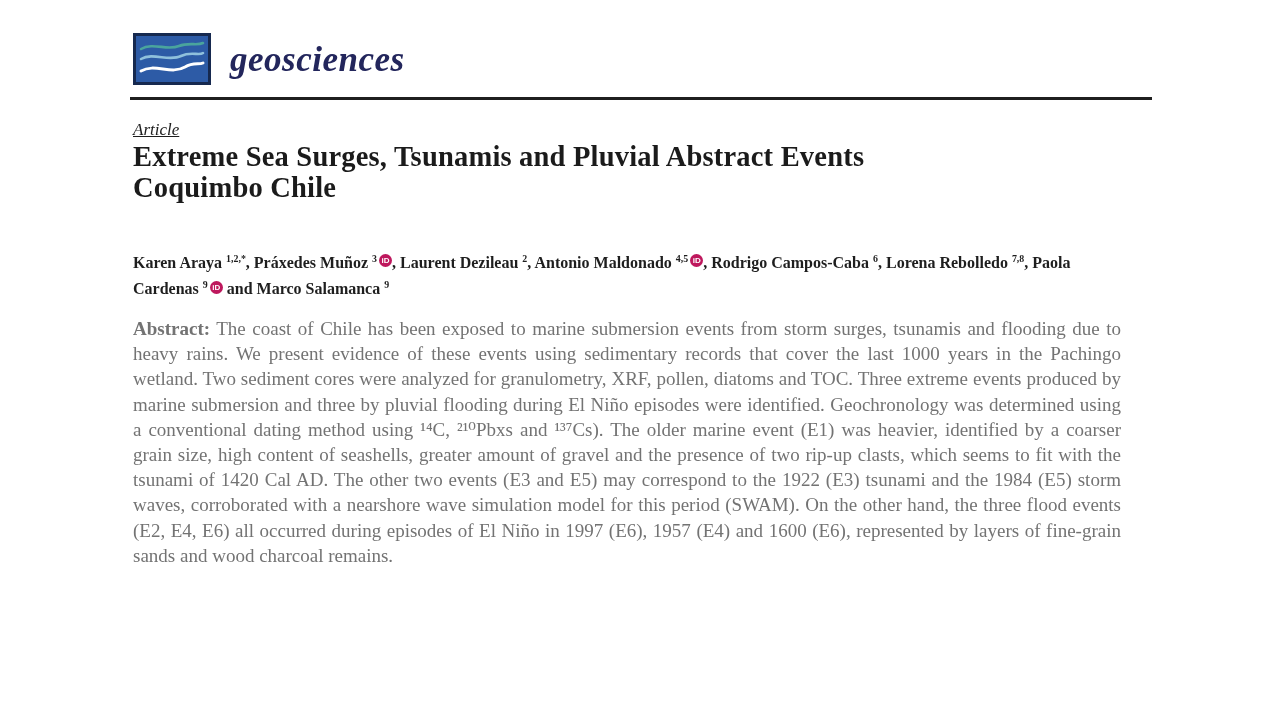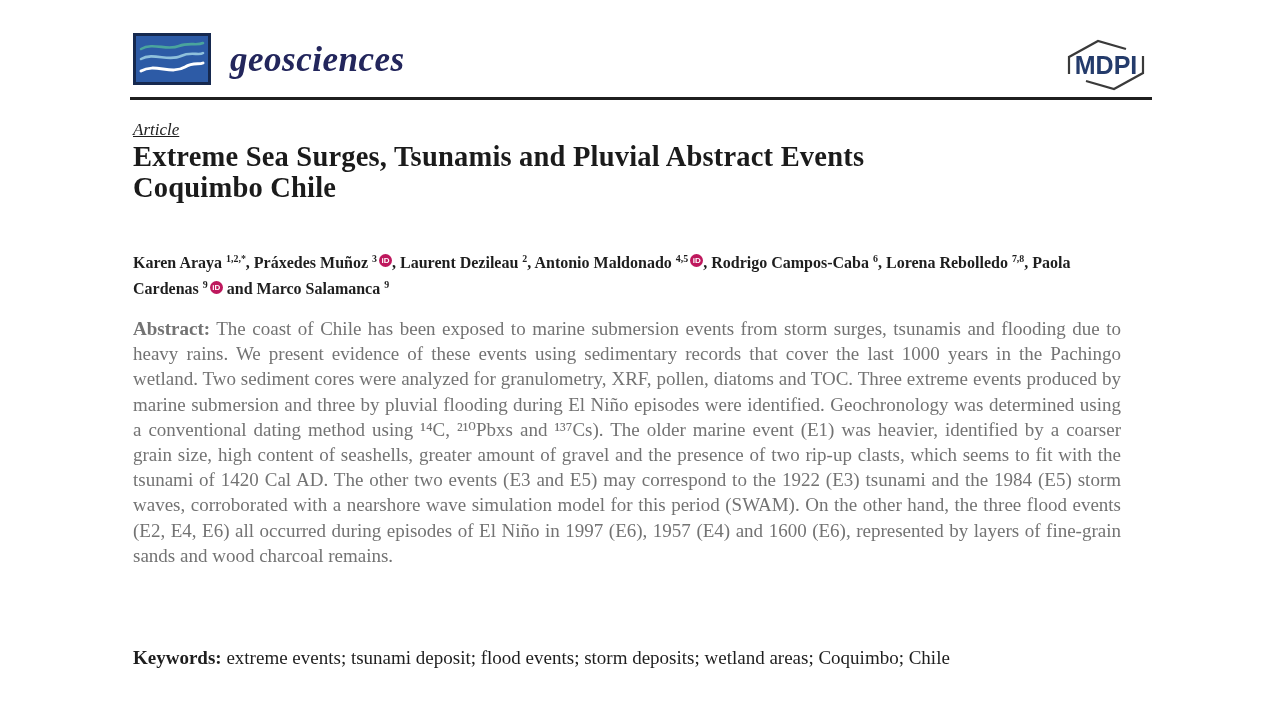--- a/index.html
+++ b/index.html
@@ -66,44 +66,32 @@
     <svg width="78" height="52" viewBox="0 0 78 52">
       <rect x="1.5" y="1.5" width="75" height="49" fill="#2d5ba6" stroke="#16294f" stroke-width="3"></rect>
       <path d="M8,16 C20,9 34,18 46,13 C56,9 64,13 70,10" fill="none" stroke="#4aa49d" stroke-width="2.6" stroke-linecap="round"></path>
       <path d="M8,26 C20,19 36,29 48,23 C58,18 66,23 70,20" fill="none" stroke="#8fc0dc" stroke-width="2.6" stroke-linecap="round"></path>
       <path d="M8,38 C22,30 38,42 52,34 C60,29 66,32 70,30" fill="none" stroke="#ffffff" stroke-width="3" stroke-linecap="round"></path>
     </svg>
   </div>
 
   <div class="journal-name">geosciences</div>
 
-  <div class="mdpi-logo">
-    <svg width="92" height="58" viewBox="0 0 92 58">
-      <path d="M9,38 L9,21 L38,5 L66,13" fill="none" stroke="#3a3a3a" stroke-width="2.2" stroke-linejoin="miter"></path>
-      <path d="M83,20 L83,37 L54,53 L26,45" fill="none" stroke="#3a3a3a" stroke-width="2.2" stroke-linejoin="miter"></path>
-      <text x="46" y="38" text-anchor="middle" font-family="Liberation Sans, sans-serif" font-size="25" font-weight="bold" fill="#243b6b">MDPI</text>
-    </svg>
-  </div>
 
   <div class="header-rule"></div>
 
   <div class="article-label">Article</div>
 
   <div class="paper-title">
     <div>Extreme Sea Surges, Tsunamis and Pluvial Abstract Events</div>
     <div>Coquimbo Chile</div>
   </div>
 
   <div class="authors"><span>Karen Araya</span> <sup>1,2,*</sup>, <span>Práxedes Muñoz</span> <sup>3</sup><span class="orcid">iD</span>, <span>Laurent Dezileau</span> <sup>2</sup>, <span>Antonio Maldonado</span> <sup>4,5</sup><span class="orcid">iD</span>, <span>Rodrigo Campos-Caba</span> <sup>6</sup>, <span>Lorena Rebolledo</span> <sup>7,8</sup>, <span>Paola Cardenas</span> <sup>9</sup><span class="orcid">iD</span> and <span>Marco Salamanca</span> <sup>9</sup></div>
 
   <div class="abstract">
     <span class="label">Abstract:</span>
     <span> </span>
     <span>The coast of Chile has been exposed to marine submersion events from storm surges, tsunamis and flooding due to heavy rains. We present evidence of these events using sedimentary records that cover the last 1000 years in the Pachingo wetland. Two sediment cores were analyzed for granulometry, XRF, pollen, diatoms and TOC. Three extreme events produced by marine submersion and three by pluvial flooding during El Niño episodes were identified. Geochronology was determined using a conventional dating method using ¹⁴C, ²¹⁰Pbxs and ¹³⁷Cs). The older marine event (E1) was heavier, identified by a coarser grain size, high content of seashells, greater amount of gravel and the presence of two rip-up clasts, which seems to fit with the tsunami of 1420 Cal AD. The other two events (E3 and E5) may correspond to the 1922 (E3) tsunami and the 1984 (E5) storm waves, corroborated with a nearshore wave simulation model for this period (SWAM). On the other hand, the three flood events (E2, E4, E6) all occurred during episodes of El Niño in 1997 (E6), 1957 (E4) and 1600 (E6), represented by layers of fine-grain sands and wood charcoal remains.</span>
   </div>
 
-  <div class="keywords">
-    <span class="label">Keywords:</span>
-    <span> </span>
-    <span>extreme events; tsunami deposit; flood events; storm deposits; wetland areas; Coquimbo; Chile</span>
-  </div>
 
 </div>
 
 </body></html>

